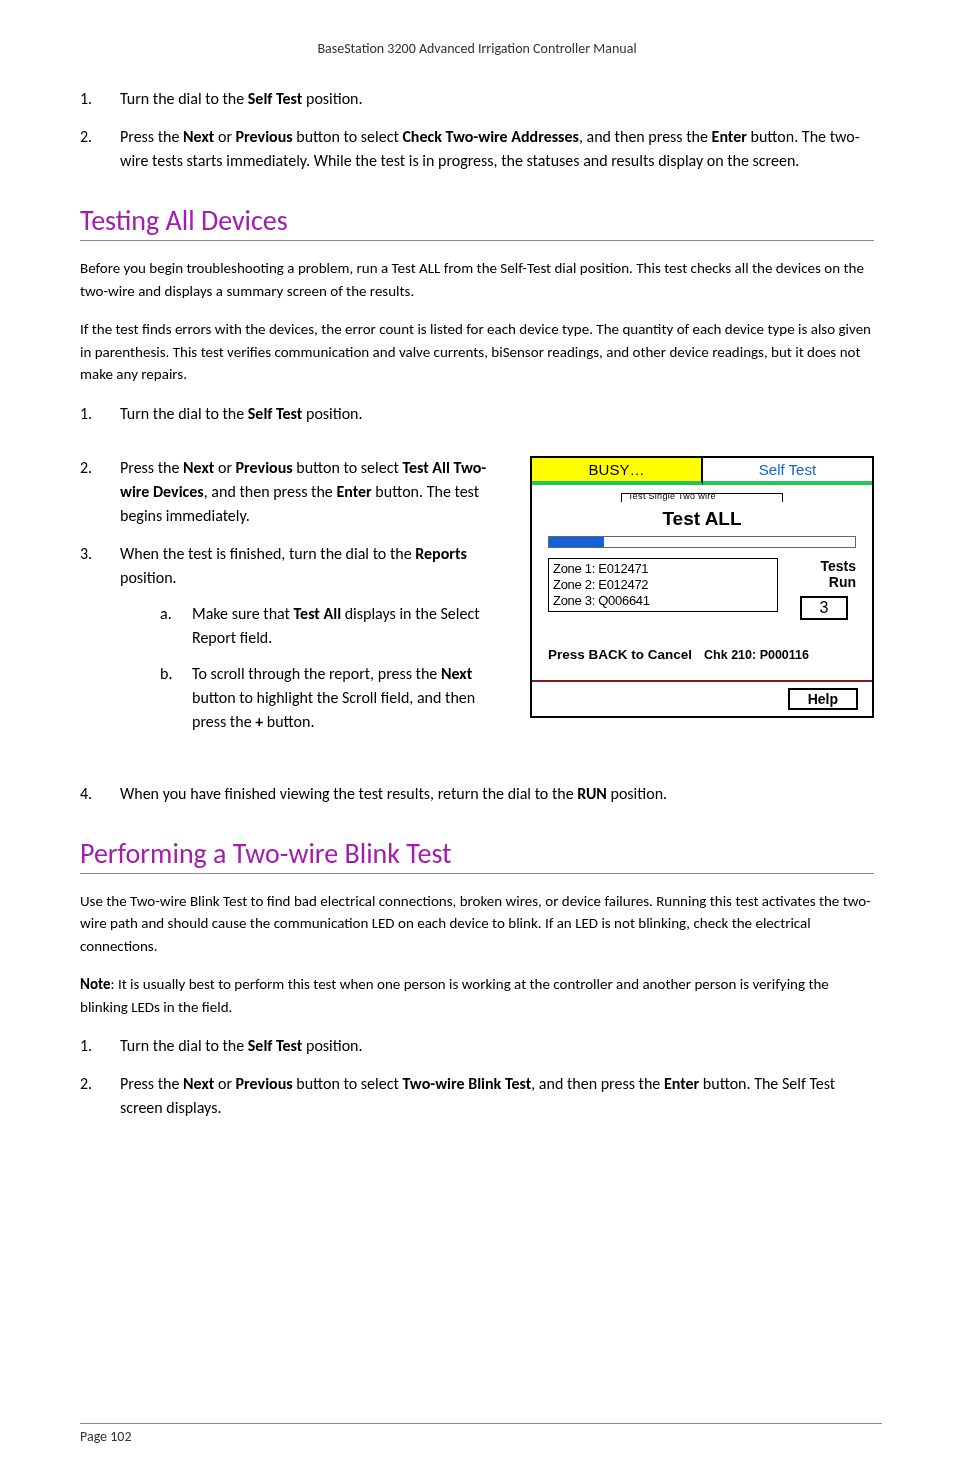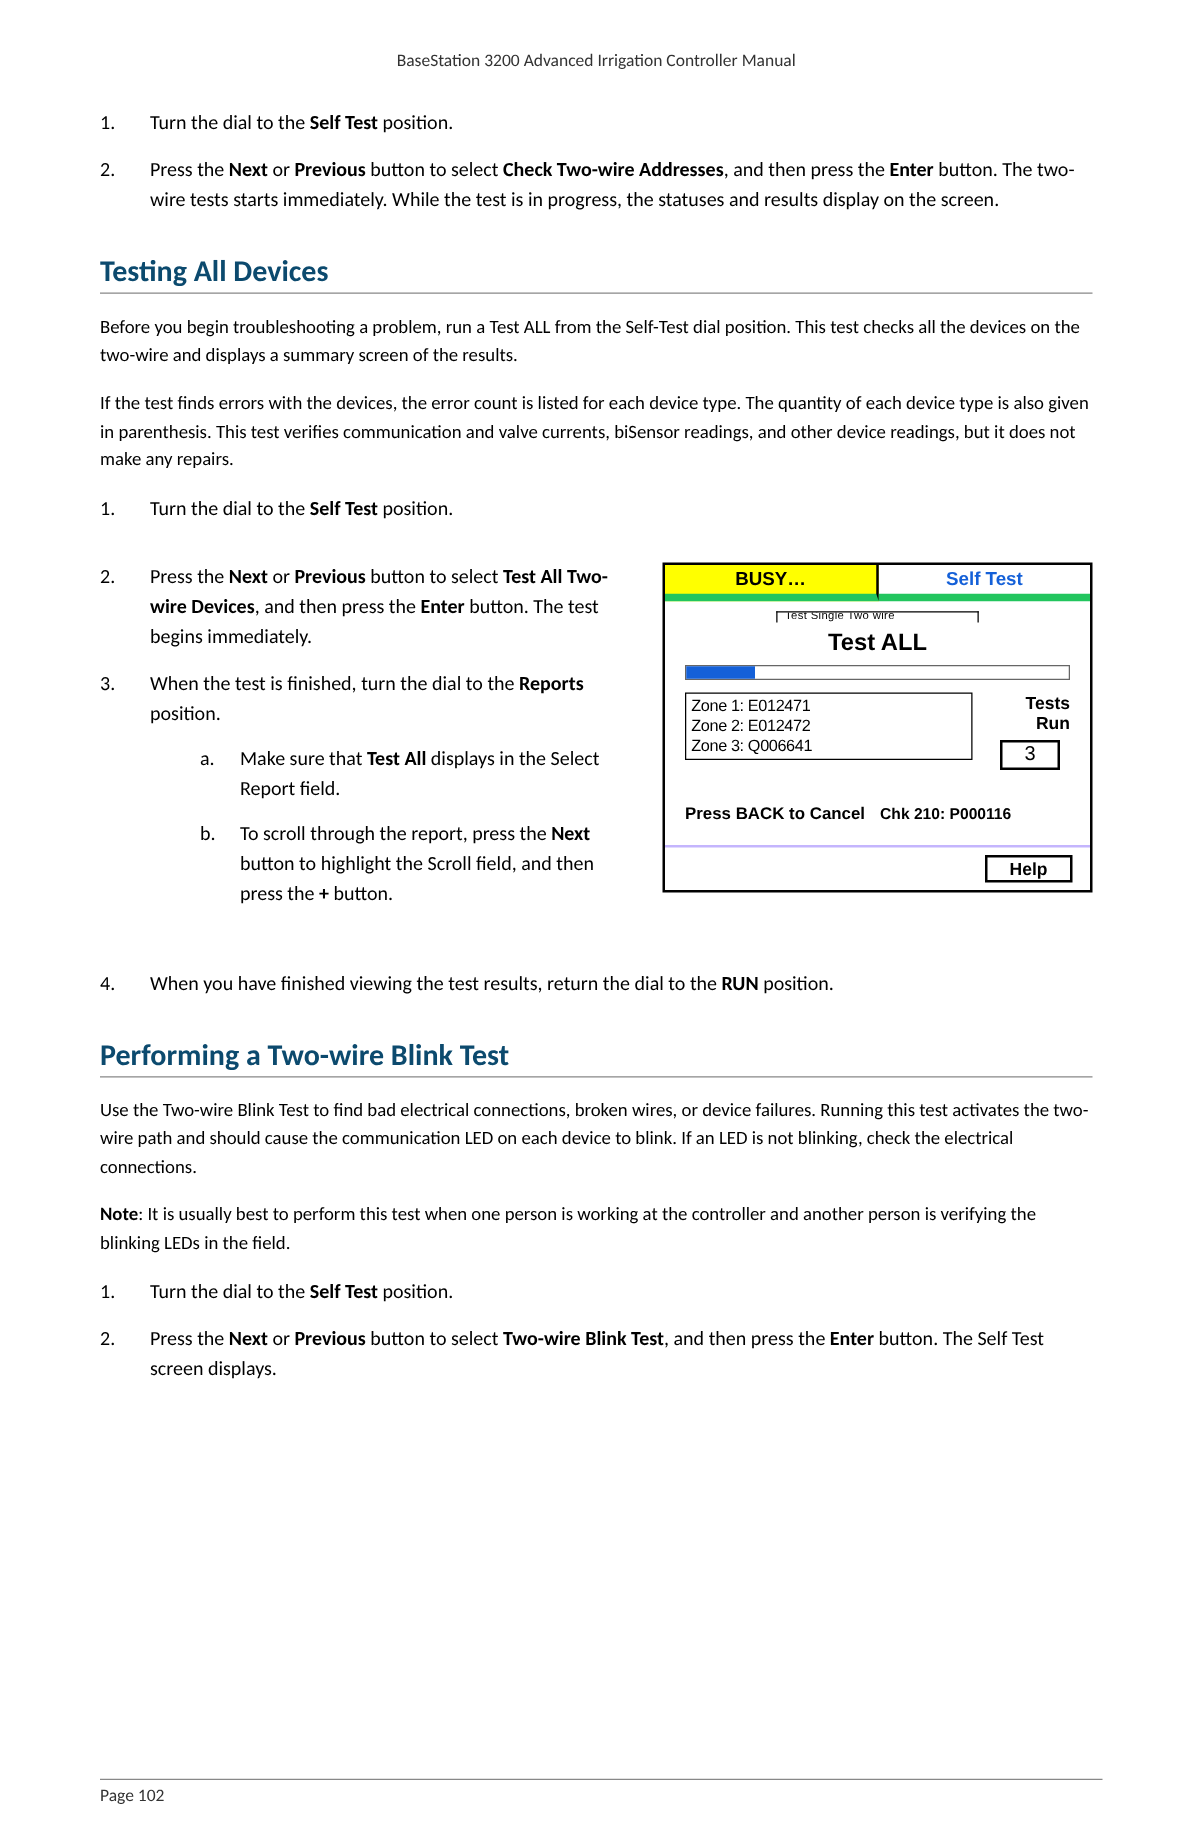--- a/index.html
+++ b/index.html
@@ -33,23 +33,23 @@
     margin-bottom: 14px;
     line-height: 1.5;
   }
   ol.steps > li .num {
     flex: 0 0 40px;
   }
   ol.steps > li .content {
     flex: 1;
   }
   h2.section-title {
-    color: #0c4a6e;
-    font-size: 24px;
-    font-weight: 700;
+    color: #a21caf;
+    font-size: 28px;
+    font-weight: 400;
     margin: 30px 0 0 0;
     border-bottom: 1px solid #888;
     padding-bottom: 2px;
   }
   p.body {
     margin: 16px 0;
     line-height: 1.5;
     font-size: 15px;
   }
   .b { font-weight: bold; }
@@ -76,24 +76,24 @@
     border: 2px solid #000;
     background: #fff;
     font-family: Arial, sans-serif;
   }
   .ds-top {
     display: flex;
   }
   .ds-top .tab {
     flex: 1;
     text-align: center;
-    font-weight: bold;
+    font-weight: normal;
     font-size: 15px;
     padding: 3px 0;
-    border-bottom: 6px solid #22c55e;
+    border-bottom: 4px solid #22c55e;
   }
   .ds-top .tab.busy {
     background: #ffff00;
     border-right: 2px solid #000;
   }
   .ds-top .tab.selftest {
     color: #1460d8;
   }
   .ds-mid {
     padding: 8px 16px 10px 16px;
@@ -176,21 +176,21 @@
     font-weight: bold;
     font-size: 12.5px;
   }
   .ds-cancel-row {
     display: flex;
     align-items: baseline;
     gap: 12px;
     margin: 19px 0 0 0;
   }
   .ds-bottom {
-    border-top: 2px solid #c4b5fd;
+    border-top: 2px solid #7f1d1d;
     padding: 6px 14px;
     text-align: right;
   }
   .ds-help {
     display: inline-block;
     border: 2px solid #000;
     padding: 1px 18px;
     font-weight: bold;
     font-size: 14px;
   }

